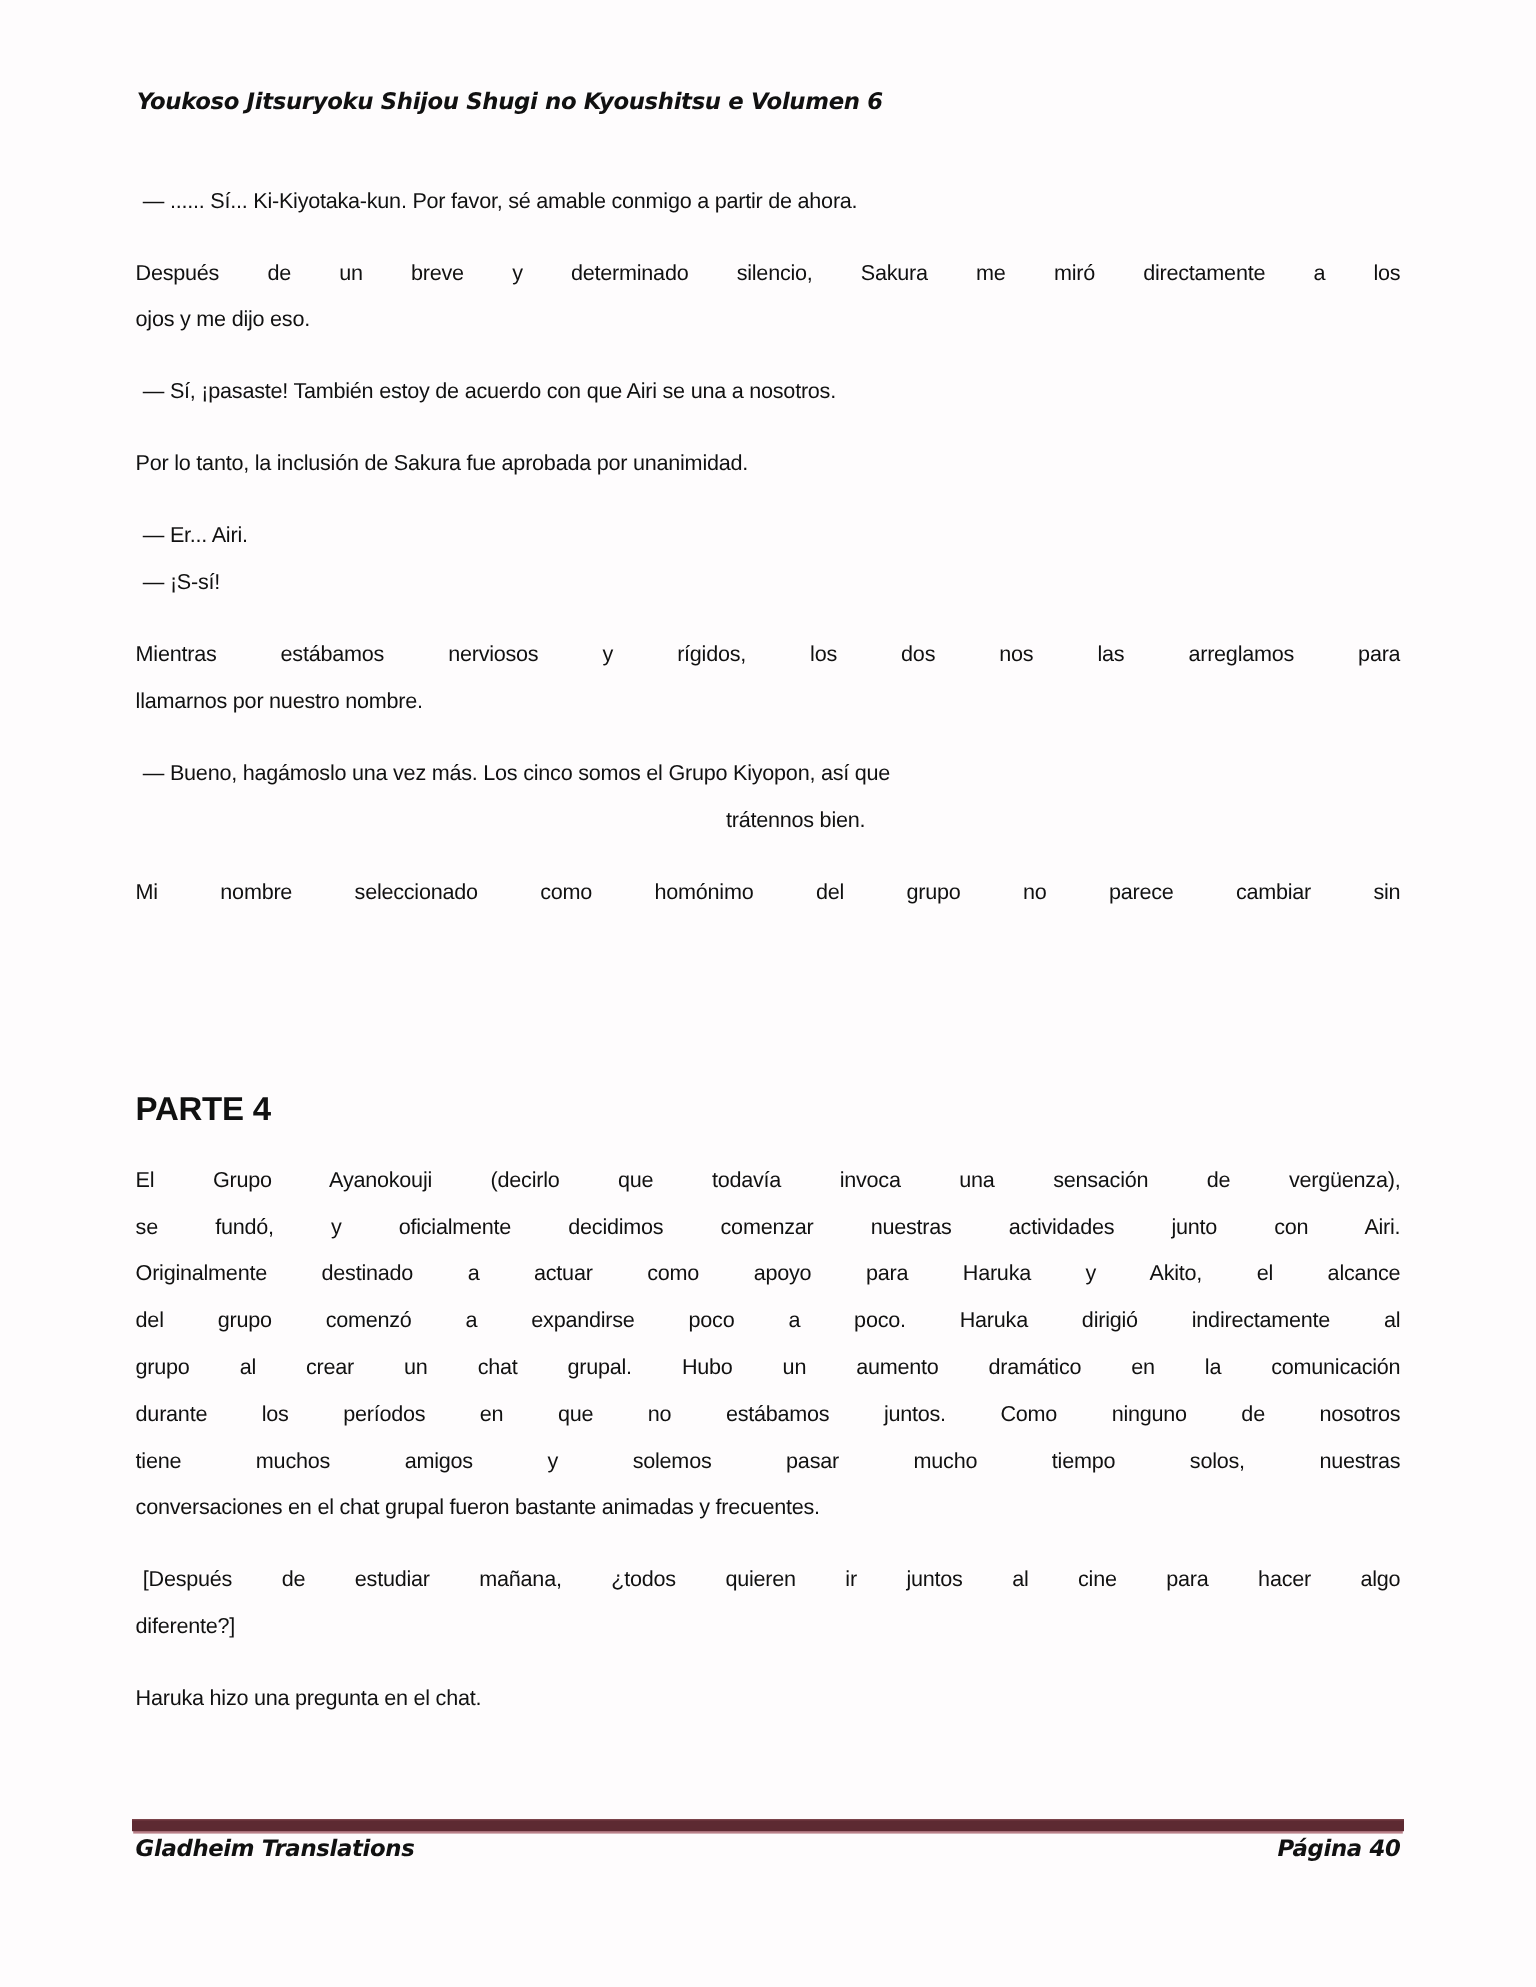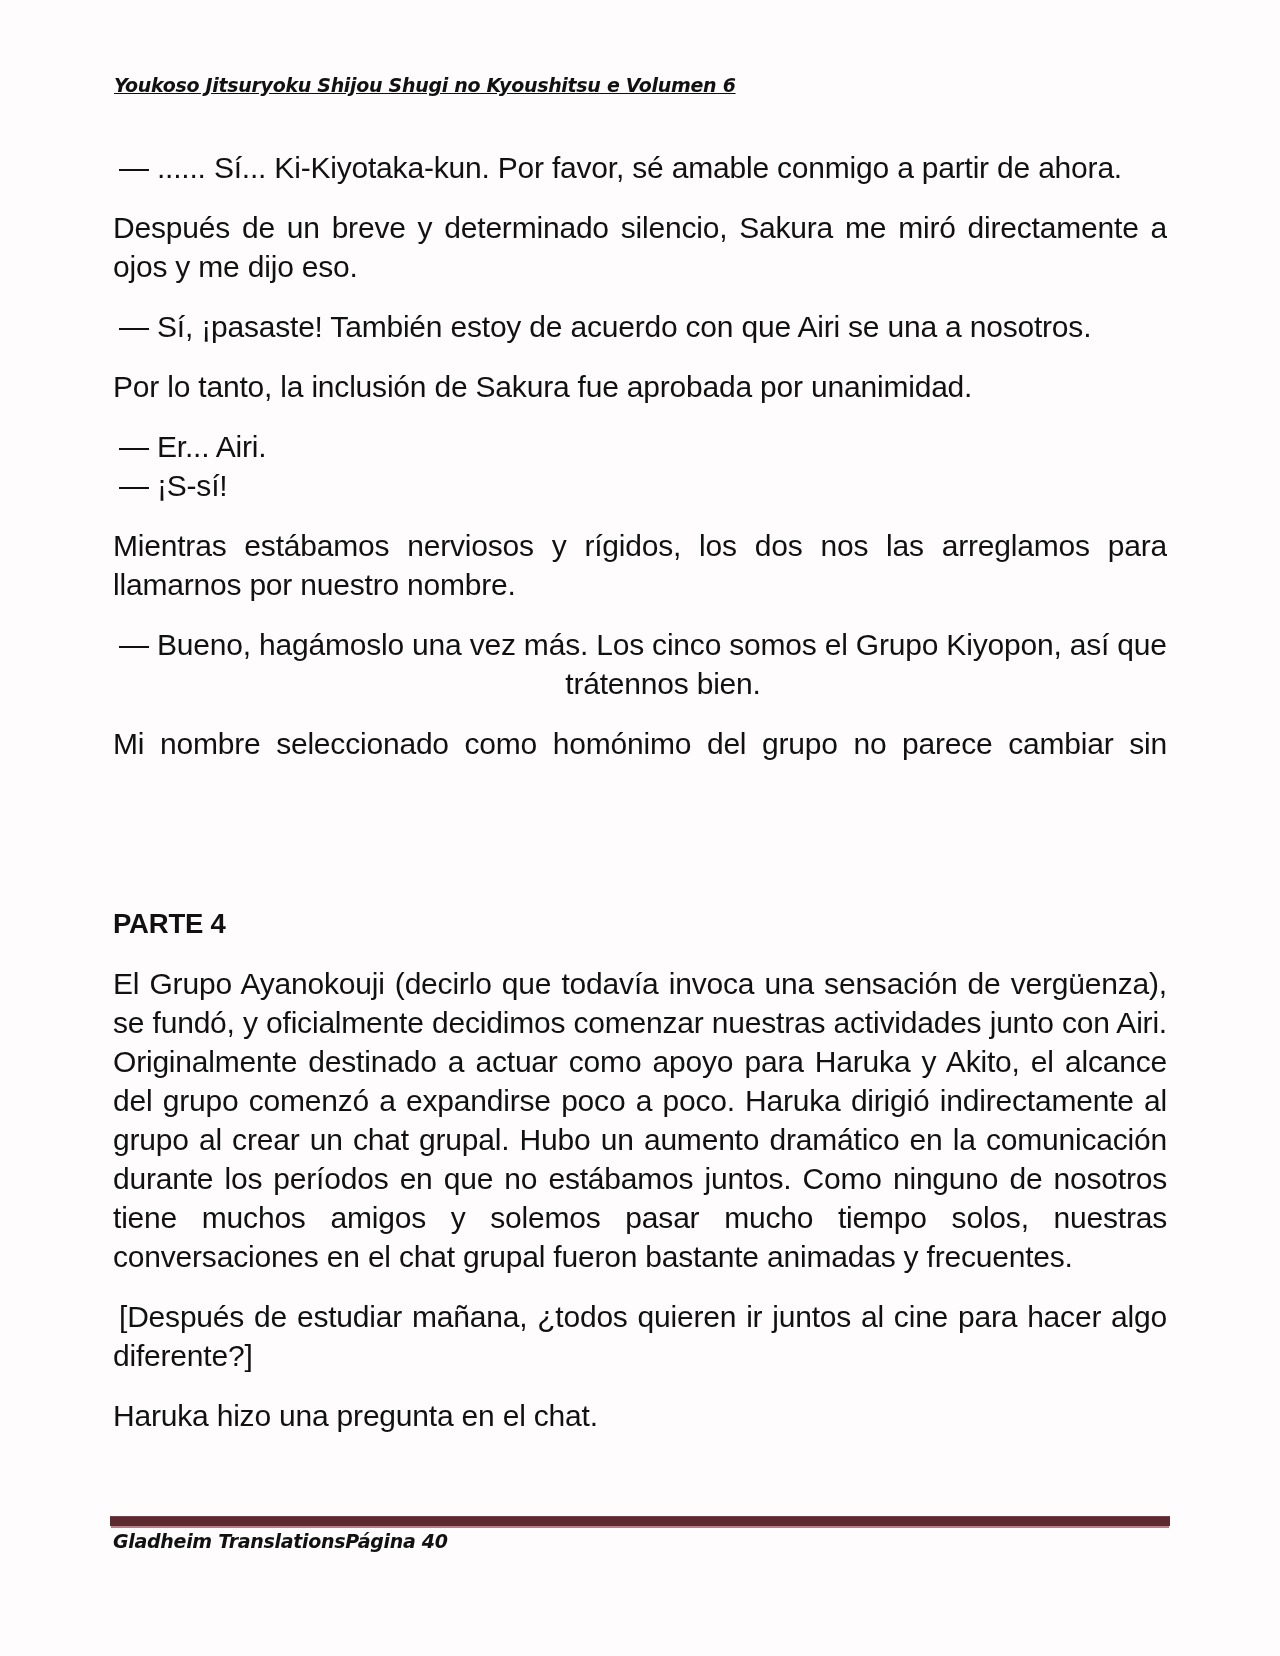--- a/index.html
+++ b/index.html
@@ -4,42 +4,42 @@
 <style>
   html, body { margin: 0; padding: 0; }
   body {
     width: 1280px; height: 1656px; position: relative; overflow: hidden;
     background: #fefcfd; color: #111;
     font-family: "Liberation Sans", sans-serif;
   }
   .running-header {
     position: absolute; left: 114px; top: 74px;
     font-family: "DejaVu Sans", sans-serif; font-weight: bold; font-style: italic;
-    font-size: 19px; letter-spacing: -0.3px; color: #111; text-decoration: underline;
+    font-size: 19px; letter-spacing: -0.3px; color: #111;
   }
   .content { position: absolute; left: 113px; top: 148px; width: 1054px; }
   .line {
-    font-size: 30px; line-height: 39px; height: 39px; white-space: nowrap;
+    font-size: 18px; line-height: 39px; height: 39px; white-space: nowrap;
     letter-spacing: -0.2px;
   }
   .just { text-align: justify; text-align-last: justify; white-space: normal; overflow: hidden; }
   .indent { padding-left: 46px; text-align: center; }
   .dlg { padding-left: 6px; }
   .gap { height: 21px; }
   .heading {
     font-weight: bold; font-size: 27.5px; line-height: 39px; height: 39px; letter-spacing: -0.2px;
   }
   .rule {
     position: absolute; left: 110px; width: 1060px; top: 1516px; height: 9px;
     border-top: 1px solid #7a4048; background: #5d2a32;
     box-shadow: 0 3px 0 -1px #b98089;
   }
   .footer {
     position: absolute; top: 1530px; left: 113px; width: 1054px;
-    display: flex; 
+    display: flex; justify-content: space-between;
     font-family: "DejaVu Sans", sans-serif; font-weight: bold; font-style: italic;
     font-size: 19px; letter-spacing: -0.3px; color: #111;
   }
 </style>
 </head>
 <body>
 
 <div class="running-header">Youkoso Jitsuryoku Shijou Shugi no Kyoushitsu e Volumen 6</div>
 
 <div class="content">

